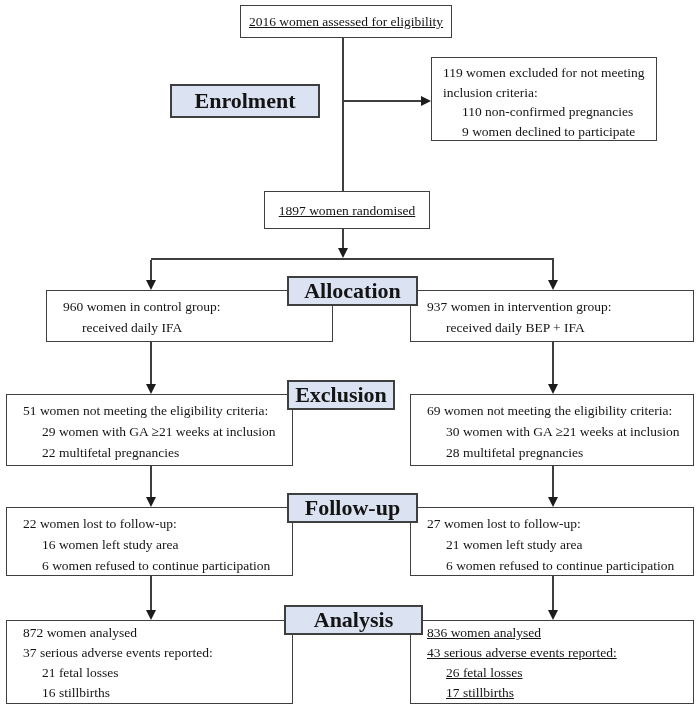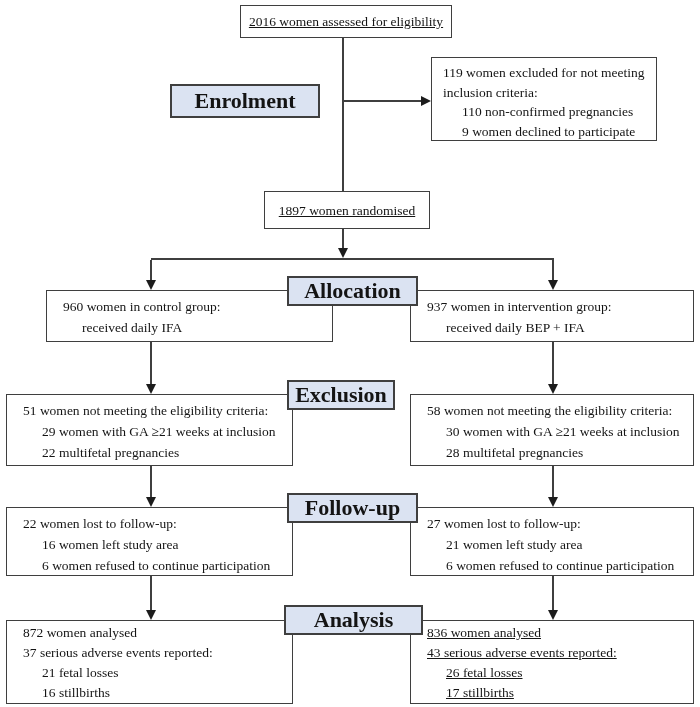--- a/index.html
+++ b/index.html
@@ -85,21 +85,21 @@
   <div class="ad" style="left:146px;top:384px;"></div>
   <div class="line" style="left:552px;top:342px;width:2px;height:42px;"></div>
   <div class="ad" style="left:548px;top:384px;"></div>
 
   <div class="box pad-sm" style="left:6px;top:394px;width:287px;height:72px;">
     <div class="tl t1">51 women not meeting the eligibility criteria:</div>
     <div class="tl t2">29 women with GA ≥21 weeks at inclusion</div>
     <div class="tl t2">22 multifetal pregnancies</div>
   </div>
   <div class="box pad-sm" style="left:410px;top:394px;width:284px;height:72px;">
-    <div class="tl t1">58 women not meeting the eligibility criteria:</div>
+    <div class="tl t1">69 women not meeting the eligibility criteria:</div>
     <div class="tl t2">30 women with GA ≥21 weeks at inclusion</div>
     <div class="tl t2">28 multifetal pregnancies</div>
   </div>
   <div class="stage" style="left:287px;top:380px;width:108px;height:30px;">
     <span>Exclusion</span>
   </div>
 
   <div class="line" style="left:150px;top:466px;width:2px;height:31px;"></div>
   <div class="ad" style="left:146px;top:497px;"></div>
   <div class="line" style="left:552px;top:466px;width:2px;height:31px;"></div>

